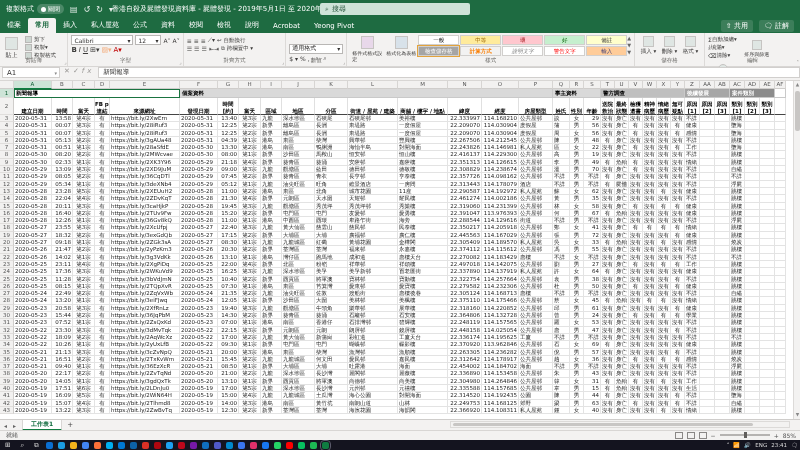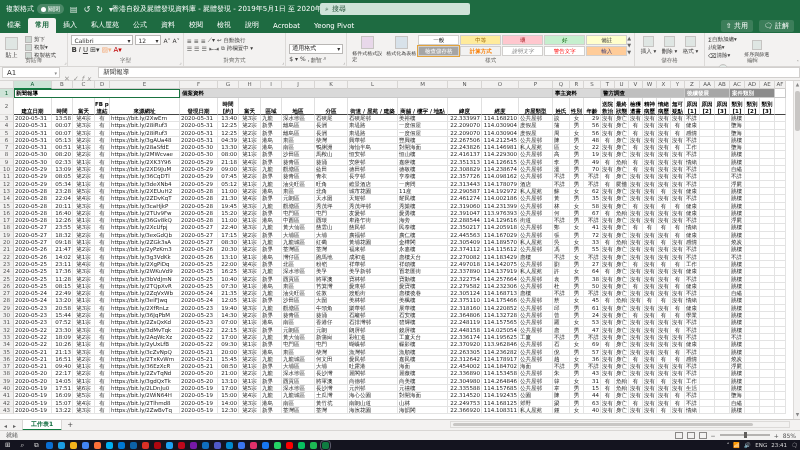--- a/index.html
+++ b/index.html
@@ -43,21 +43,21 @@
   .chip.calc{background:#f2f2f2;color:#fa7d00;font-weight:bold;}
   .chip.explain{color:#7f7f7f;font-style:italic;}
   .chip.warn{color:#ff0000;}
   .chip.input{background:#ffcc99;color:#3f3f76;}
   .gallery{display:flex;gap:1px;}
   .gcol{display:flex;flex-direction:column;gap:1px;}
   .garrows{display:flex;flex-direction:column;gap:1px;font-size:5px;color:#666;justify-content:center;}
   
   #fbar{position:absolute;left:0;top:67px;width:800px;height:14px;background:#f3f2f1;border-bottom:1px solid #d8d6d4;display:flex;align-items:flex-start;font-size:7px;}
   #namebox{width:58px;height:11px;background:#fff;border:1px solid #d1cfcd;margin-left:2px;padding-left:4px;display:flex;align-items:center;justify-content:space-between;color:#323130;}
-  .fx-icons{color:#9a9896;margin:8px 4px;font-size:7px;letter-spacing:3px;}
+  .fx-icons{color:#9a9896;margin:0 4px;font-size:7px;letter-spacing:3px;}
   #fcontent{flex:1;height:11px;background:#fff;border:1px solid #d1cfcd;display:flex;align-items:center;padding-left:4px;color:#323130;font-size:6.5px;}
   
   #grid{position:absolute;left:0;top:81px;width:793px;height:338px;background:#fff;overflow:hidden;}
   .grow{display:flex;width:793px;}
   .gcell{border-right:1px solid #e3e3e3;border-bottom:1px solid #e3e3e3;overflow:hidden;white-space:nowrap;font-size:5.5px;color:#1c1c1c;padding:0 1px;flex-shrink:0;}
   .gutter{background:#f2f1f0;border-right:1px solid #cfcdcb;border-bottom:1px solid #e0dedc;color:#555;text-align:center;font-size:5.5px;flex-shrink:0;}
   .colh{background:#f2f1f0;border-right:1px solid #d7d5d3;border-bottom:1px solid #cfcdcb;color:#555;text-align:center;font-size:5.5px;flex-shrink:0;}
   .colh.sel,.gutter.sel{background:#cde4d7;color:#0e5c31;}
   .colh.sel{border-bottom:1.5px solid #107c41;}
   .group-cell{font-size:5.5px;font-weight:bold;display:flex;align-items:center;padding:0 2px;border-right:1px solid #c9c9c9;border-bottom:1px solid #c9c9c9;overflow:hidden;white-space:nowrap;flex-shrink:0;}

